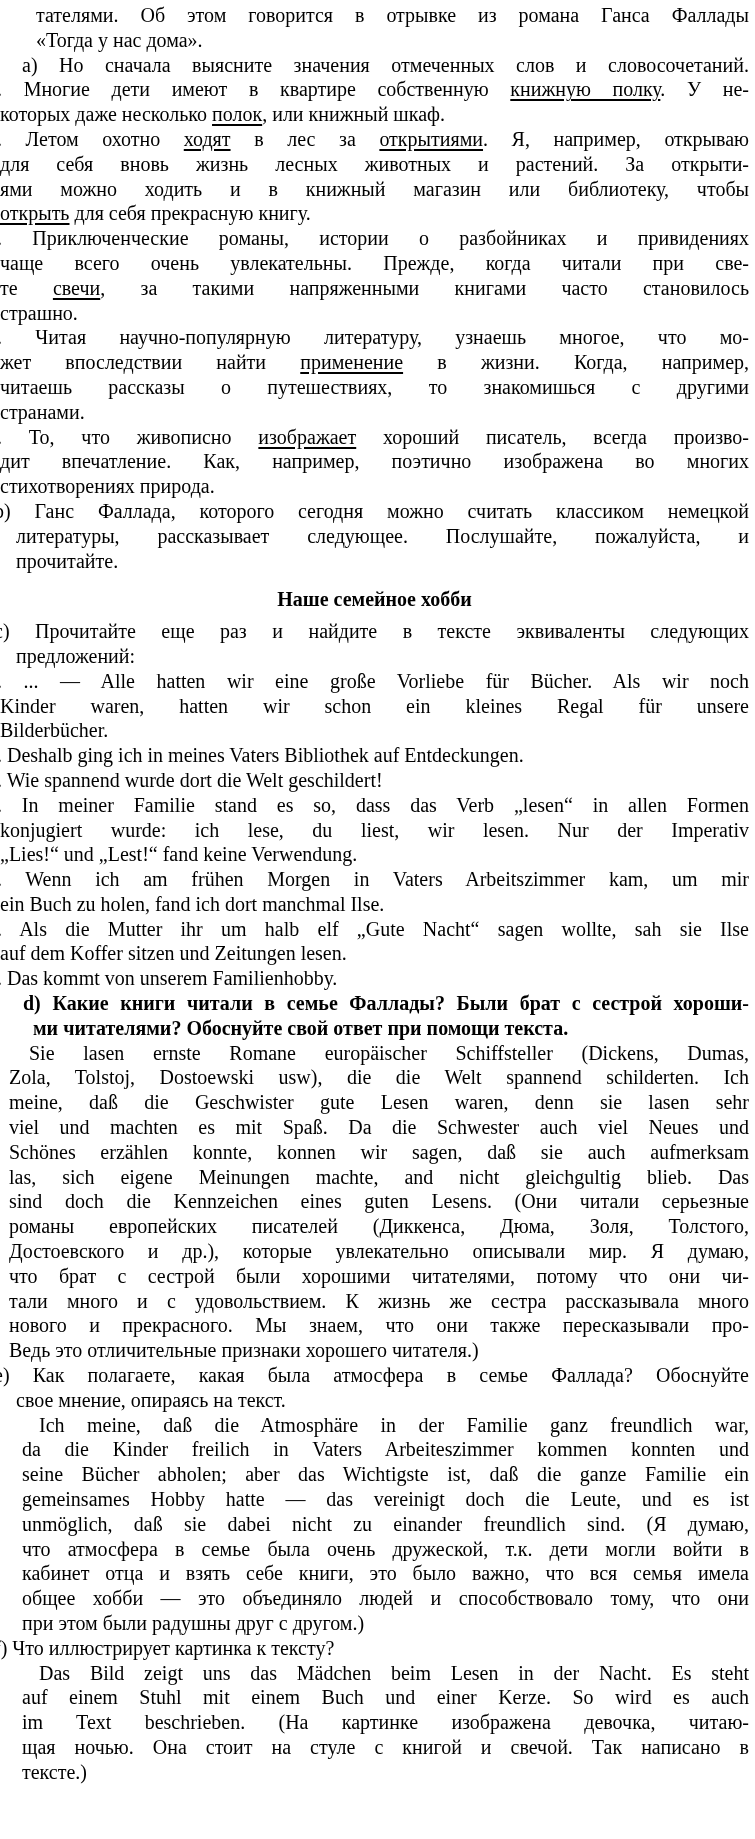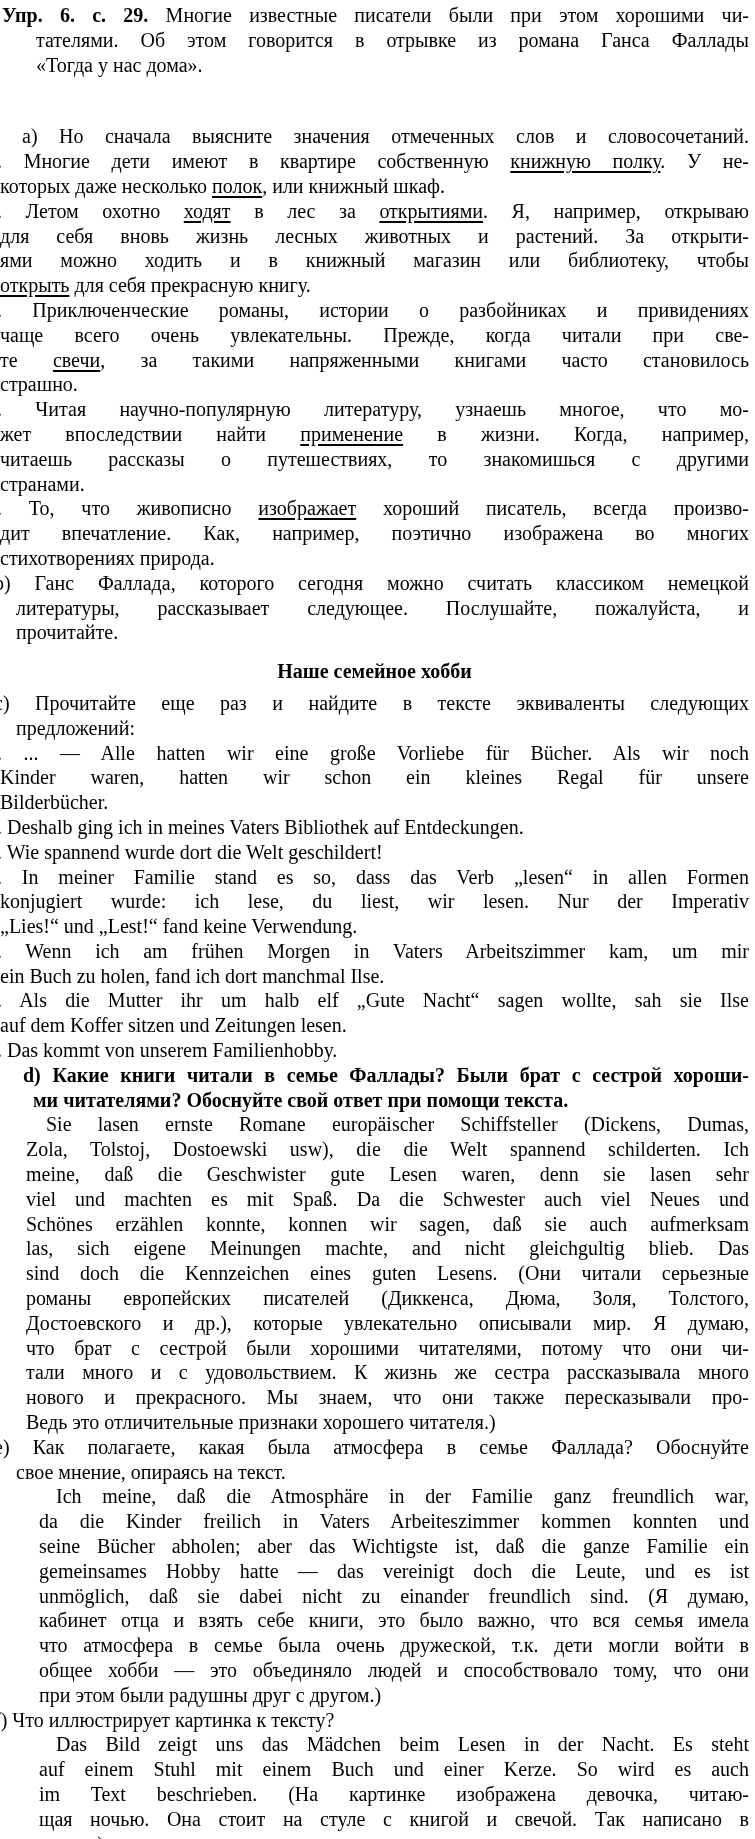--- a/index.html
+++ b/index.html
@@ -19,52 +19,51 @@
   }
   .line.last { text-align: right; text-align-last: left; }
   .line.jl  { text-align: justify !important; text-align-last: justify !important; }
 
   
   .ex { padding-left: 36px; }
   .ex .line.first { text-indent: -34px; }
   .ex .label { font-weight: bold; }
 
   
-  .la { padding-left: 33px; margin-top: 47px; }
+  .la { padding-left: 33px; }
   .la .line.first { text-indent: -11px; }
 
   
   .lb { padding-left: 16px; }
   .lb .line.first { text-indent: -22px; }
   .lb.tight { padding-left: 33px; font-weight: bold; }
   .lb.tight .line.first { text-indent: -10px; }
 
   
   .n1 { }
   .n1 .line.first { text-indent: -13px; }
 
   
-  .ans  { padding-left: 39px; }
+  .ans  { padding-left: 22px; }
   .ans  .line.first { text-indent: 17px; }
-  .answ { padding-left: 26px; }
+  .answ { padding-left: 9px; }
   .answ .line.first { text-indent: 20px; }
 
   
   .h { font-weight: bold; margin: 14px 0 7px 0; }
   .h .line, .h .line.last { text-align: center; text-align-last: center; }
 
   .u { text-decoration: underline; text-underline-offset: 3px; }
 </style>
 </head>
 <body>
 
 <main class="page">
   <div>
       <div class="block ex">
-        <div class="line first"><span class="label">Упр. 6. с. 29. </span>Многие известные писатели были при этом хорошими чи-</div>
         <div class="line">тателями. Об этом говорится в отрывке из романа Ганса Фаллады</div>
         <div class="line last">«Тогда у нас дома».</div>
       </div>
       <div class="block la">
         <div class="line first last jl"><span class="label">a) </span>Но сначала выясните значения отмеченных слов и словосочетаний.</div>
       </div>
       <div class="block n1">
         <div class="line first"><span class="label">1. </span>Многие дети имеют в квартире собственную <span class="u">книжную полку</span>. У не-</div>
         <div class="line last">которых даже несколько <span class="u">полок</span>, или книжный шкаф.</div>
       </div>
@@ -152,22 +151,22 @@
       <div class="block lb">
         <div class="line first"><span class="label">e) </span>Как полагаете, какая была атмосфера в семье Фаллада? Обоснуйте</div>
         <div class="line last">свое мнение, опираясь на текст.</div>
       </div>
       <div class="block ans">
         <div class="line first">Ich meine, daß die Atmosphäre in der Familie ganz freundlich war,</div>
         <div class="line">da die Kinder freilich in Vaters Arbeiteszimmer kommen konnten und</div>
         <div class="line">seine Bücher abholen; aber das Wichtigste ist, daß die ganze Familie ein</div>
         <div class="line">gemeinsames Hobby hatte — das vereinigt doch die Leute, und es ist</div>
         <div class="line">unmöglich, daß sie dabei nicht zu einander freundlich sind. (Я думаю,</div>
+        <div class="line">что атмосфера в семье была очень дружеской, т.к. дети могли войти в</div>
         <div class="line">кабинет отца и взять себе книги, это было важно, что вся семья имела</div>
-        <div class="line">что атмосфера в семье была очень дружеской, т.к. дети могли войти в</div>
         <div class="line">общее хобби — это объединяло людей и способствовало тому, что они</div>
         <div class="line last">при этом были радушны друг с другом.)</div>
       </div>
       <div class="block lb">
         <div class="line first last"><span class="label">f) </span>Что иллюстрирует картинка к тексту?</div>
       </div>
       <div class="block ans">
         <div class="line first">Das Bild zeigt uns das Mädchen beim Lesen in der Nacht. Es steht</div>
         <div class="line">auf einem Stuhl mit einem Buch und einer Kerze. So wird es auch</div>
         <div class="line">im Text beschrieben. (На картинке изображена девочка, читаю-</div>

